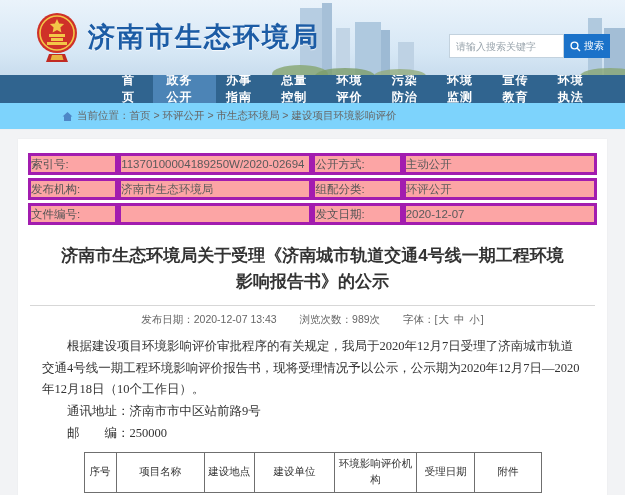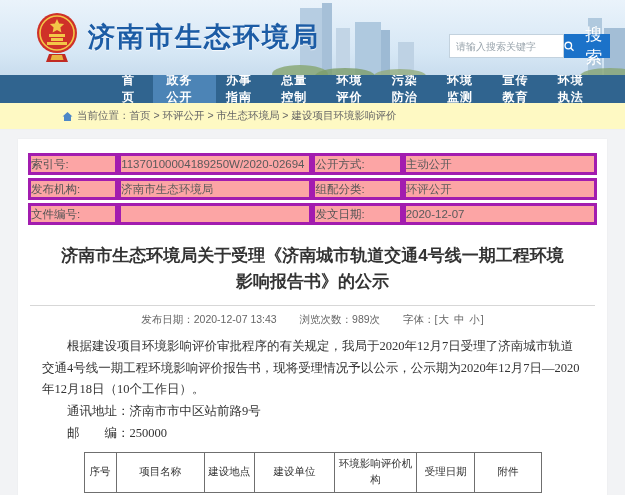--- a/index.html
+++ b/index.html
@@ -25,39 +25,39 @@
     font-family:"Liberation Sans", sans-serif;
   }
   .search-box { position:absolute; right:15px; top:34px; display:flex; height:24px; }
   .search-input {
     width:115px; height:24px; border:1px solid #c3d2de; background:#fff;
     font-size:10px; color:#444; padding:0 6px; outline:none;
   }
   .search-input::placeholder { color:#9aa5ad; }
   .search-btn {
     width:46px; height:24px; background:#1b72c9; color:#fff; border:none;
-    font-size:17px; display:flex; align-items:center; justify-content:center; gap:3px;
+    font-size:10px; display:flex; align-items:center; justify-content:center; gap:3px;
     cursor:pointer;
   }
 
   
   .nav {
     height:28px; background:#30648f; display:flex; align-items:stretch;
     padding-left:112px; padding-right:22px;
   }
   .nav a {
     color:#fff; font-size:12px; text-decoration:none; display:flex;
     align-items:center; padding:0 10px; letter-spacing:1px;font-weight:bold;
   }
   .nav a.active { background:#4c84b6; padding:0 14px; }
   .nav .spacer { flex:1; }
 
   
   .crumb-bar {
-    height:27px; background:#fef9c3; display:flex; align-items:center;
+    height:27px; background:#7dd3fc; display:flex; align-items:center;
     padding-left:62px; font-size:10.5px; color:#666; border-bottom:1px solid #eef0f2;
   }
   .crumb-bar .home-ic { margin-right:4px; display:inline-flex; }
 
   
   .card {
     margin:9px 18px 0; background:#fff; min-height:360px;
     padding:11px 10px 0; box-shadow:0 0 2px rgba(0,0,0,.04);
   }
 

